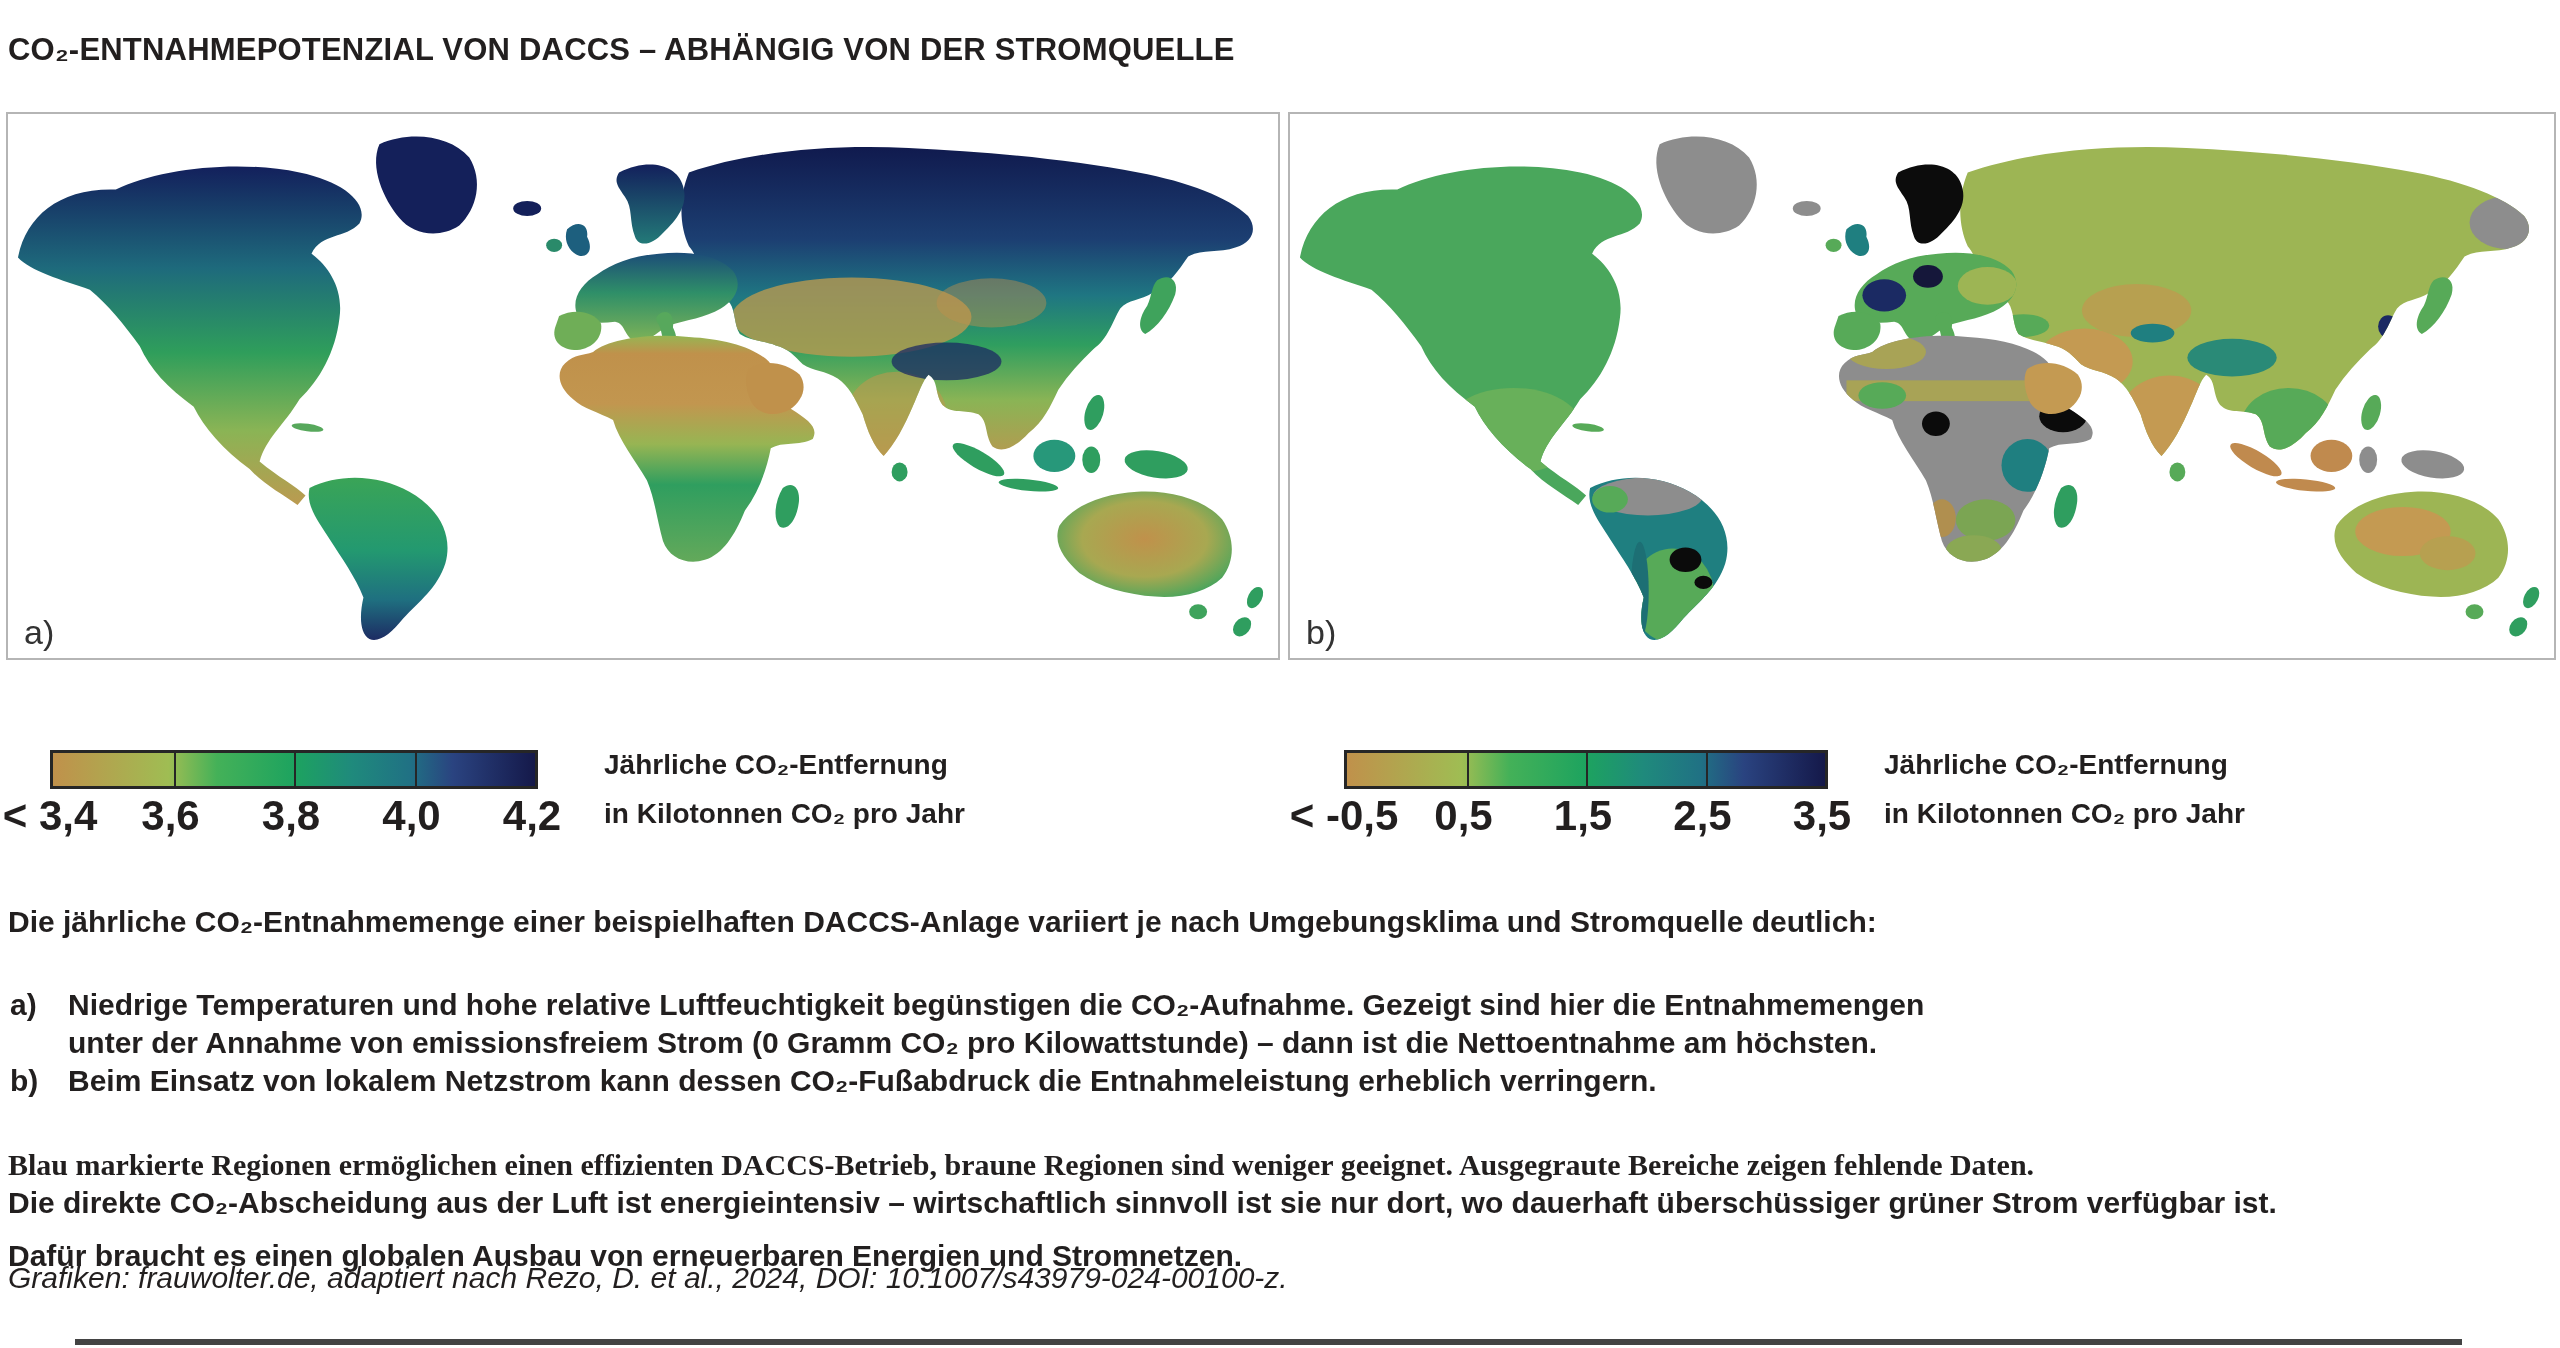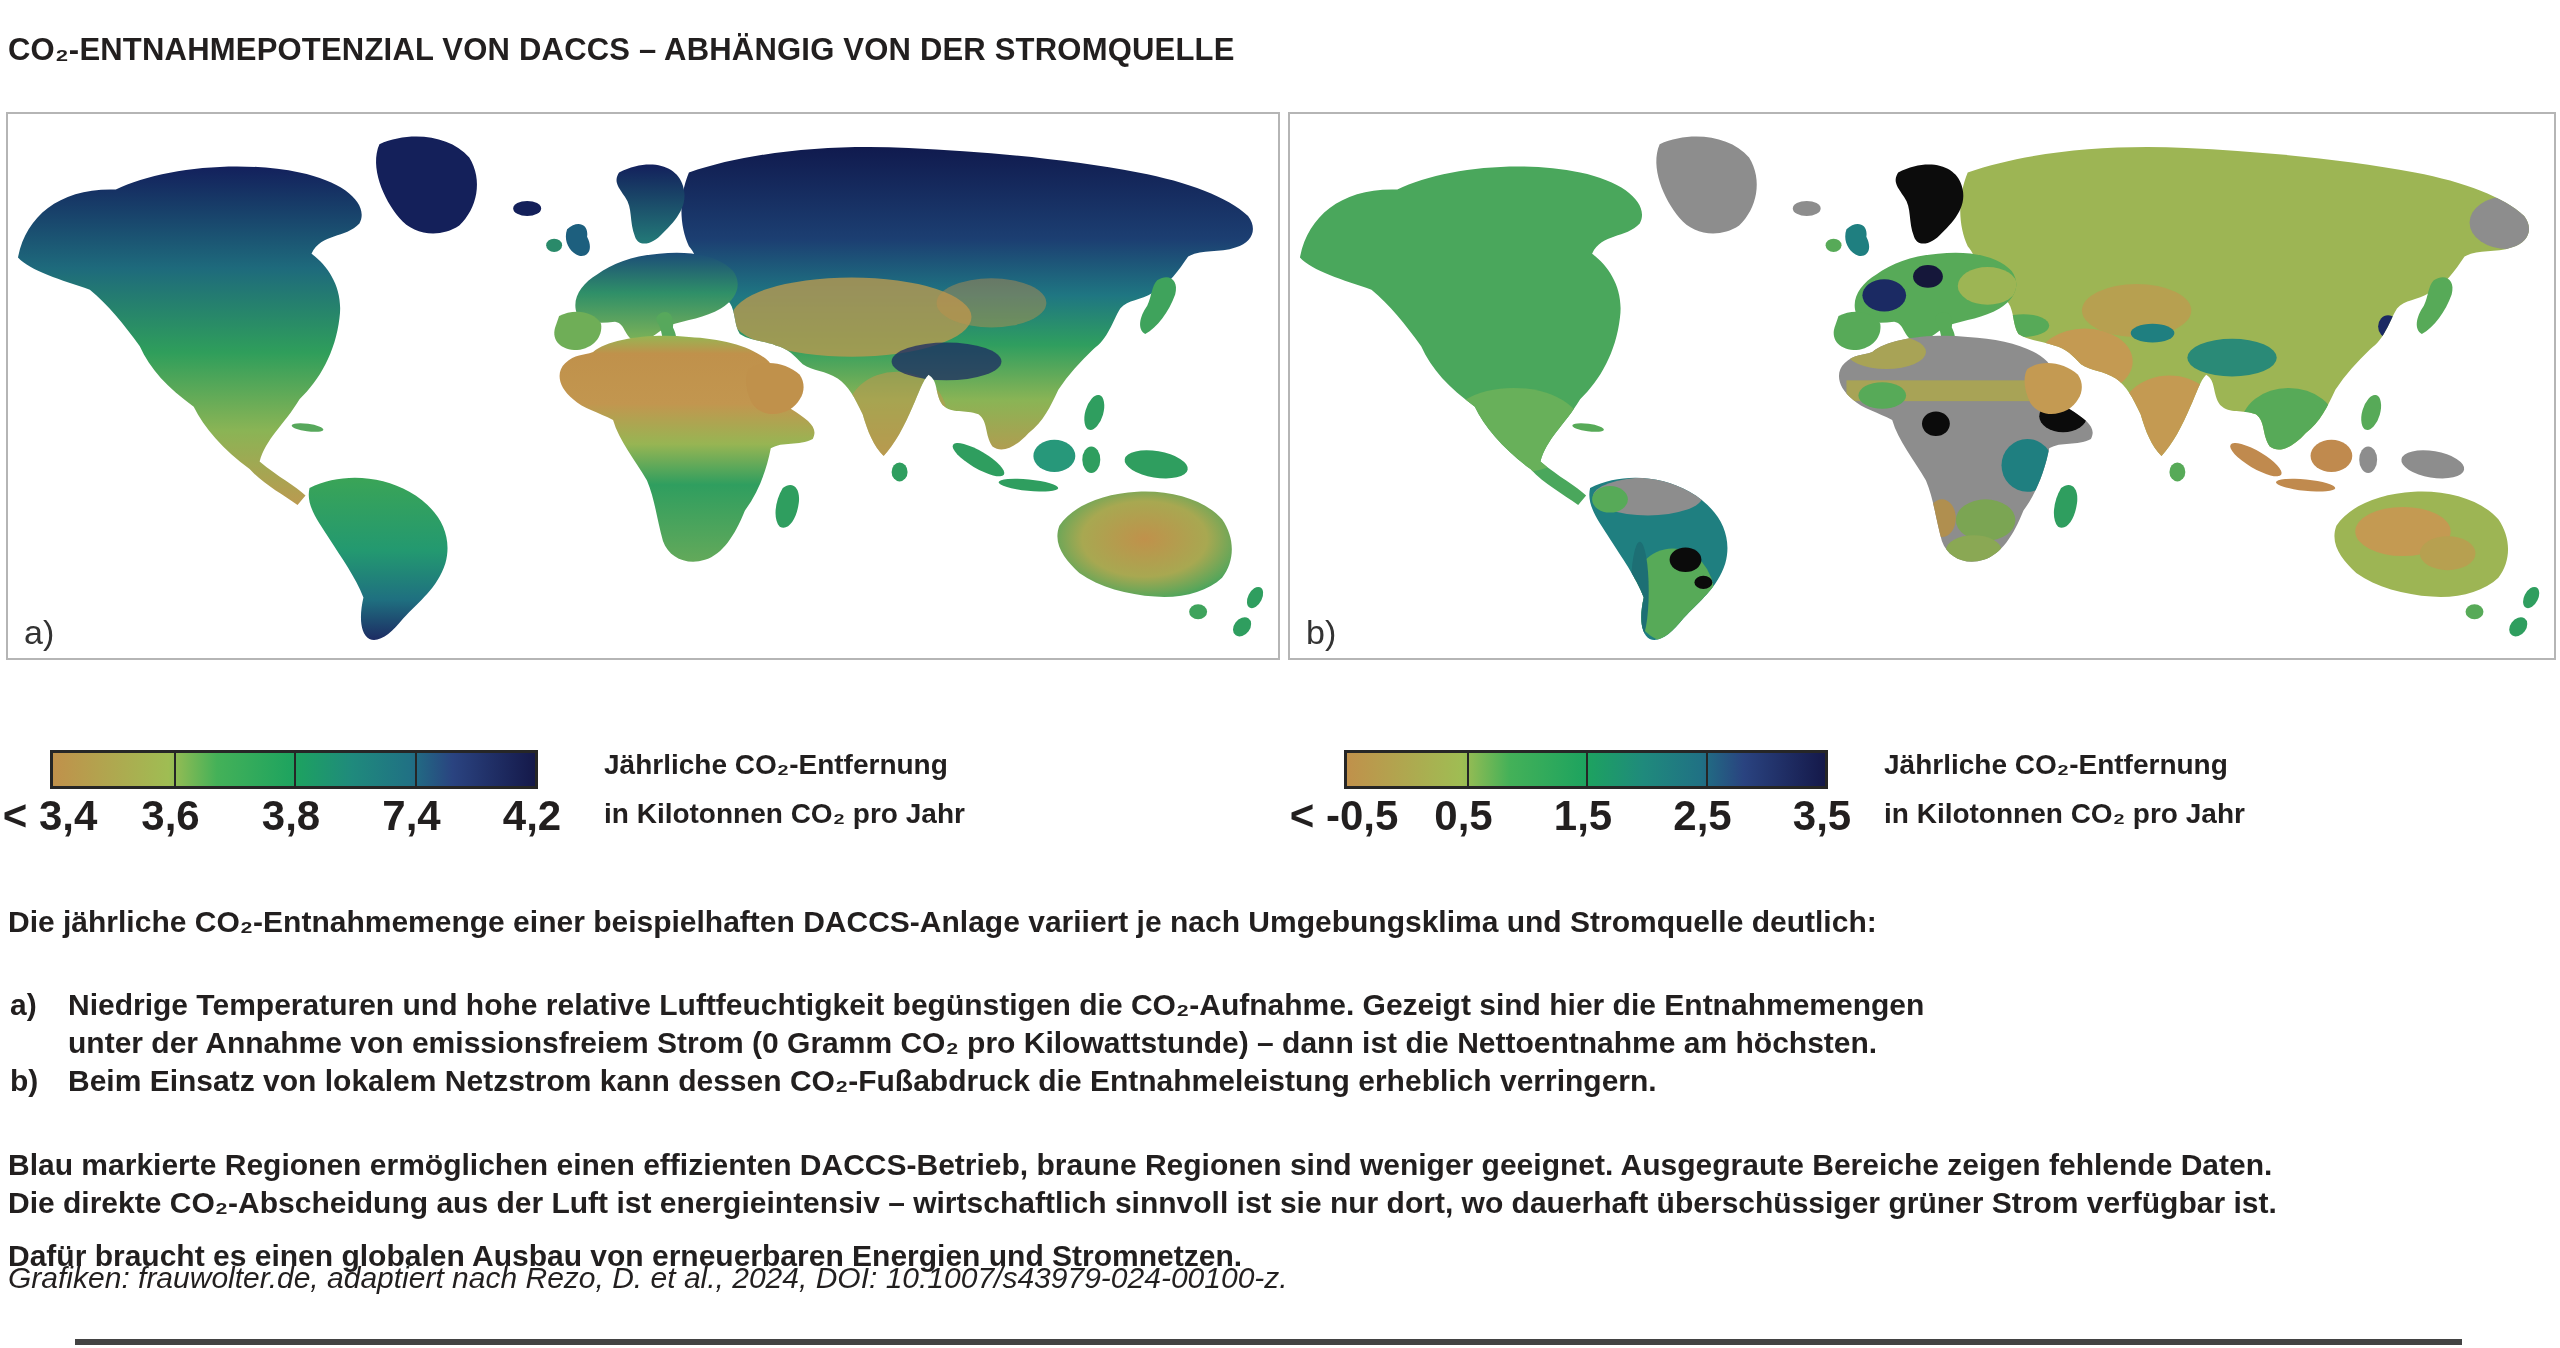--- a/index.html
+++ b/index.html
@@ -261,21 +261,21 @@
 
 <div class="cbar" style="left:50px;width:482px;">
   <div class="div" style="left:25%"></div>
   <div class="div" style="left:50%"></div>
   <div class="div" style="left:75%"></div>
 </div>
 <div class="ticks" style="left:50px;width:482px;">
   <span style="left:0%">&lt; 3,4</span>
   <span style="left:25%">3,6</span>
   <span style="left:50%">3,8</span>
-  <span style="left:75%">7,4</span>
+  <span style="left:75%">4,0</span>
   <span style="left:100%">4,2</span>
 </div>
 <div class="cap" style="left:604px;">
   <div>Jährliche CO₂-Entfernung</div>
   <div>in Kilotonnen CO₂ pro Jahr</div>
 </div>
 
 <div class="cbar" style="left:1344px;width:478px;">
   <div class="div" style="left:25%"></div>
   <div class="div" style="left:50%"></div>
@@ -295,18 +295,18 @@
 
 <div class="bodyline" style="top:905px;">Die jährliche CO₂-Entnahmemenge einer beispielhaften DACCS-Anlage variiert je nach Umgebungsklima und Stromquelle deutlich:</div>
 
 <div class="li-marker" style="top:988px;">a)</div>
 <div class="li-text" style="top:988px;text-align:center;">Niedrige Temperaturen und hohe relative Luftfeuchtigkeit begünstigen die CO₂-Aufnahme. Gezeigt sind hier die Entnahmemengen</div>
 <div class="li-text" style="top:1026px;">unter der Annahme von emissionsfreiem Strom (0 Gramm CO₂ pro Kilowattstunde) – dann ist die Nettoentnahme am höchsten.</div>
 
 <div class="li-marker" style="top:1064px;">b)</div>
 <div class="li-text" style="top:1064px;">Beim Einsatz von lokalem Netzstrom kann dessen CO₂-Fußabdruck die Entnahmeleistung erheblich verringern.</div>
 
-<div class="bodyline" style="top:1148px;">Blau markierte Regionen ermöglichen einen effizienten DACCS-Betrieb, braune Regionen sind weniger geeignet. Ausgegraute Bereiche zeigen fehlende Daten.</div>
+<div class="bodyline" style="top:1148px;font-family:Liberation Serif, serif;">Blau markierte Regionen ermöglichen einen effizienten DACCS-Betrieb, braune Regionen sind weniger geeignet. Ausgegraute Bereiche zeigen fehlende Daten.</div>
 <div class="bodyline" style="top:1186px;">Die direkte CO₂-Abscheidung aus der Luft ist energieintensiv – wirtschaftlich sinnvoll ist sie nur dort, wo dauerhaft überschüssiger grüner Strom verfügbar ist.</div>
 <div class="bodyline" style="top:1239px;text-align:center;">Dafür braucht es einen globalen Ausbau von erneuerbaren Energien und Stromnetzen.</div>
 <div class="bodyline credit" style="top:1261px;">Grafiken: frauwolter.de, adaptiert nach Rezo, D. et al., 2024, DOI: 10.1007/s43979-024-00100-z.</div>
 
 <div class="bottom-rule"></div>
 
 </body></html>

